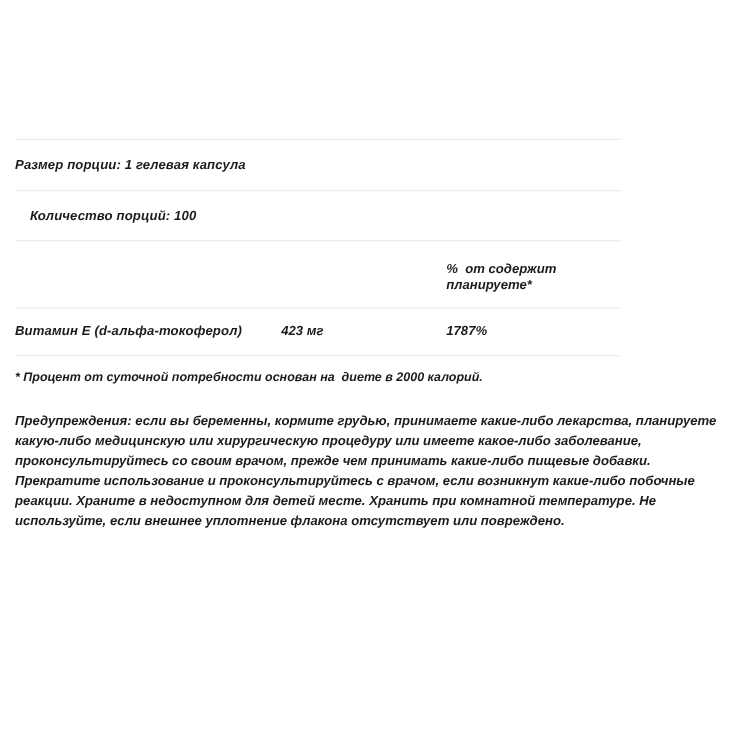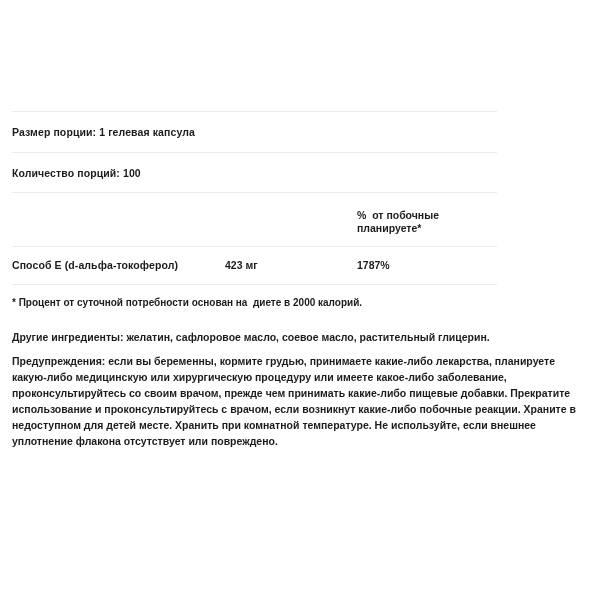--- a/index.html
+++ b/index.html
@@ -14,20 +14,21 @@
     font-family: "Liberation Sans", "DejaVu Sans", sans-serif;
     color: #1c1c1c;
     overflow: hidden;
   }
 
   .sheet {
     position: relative;
     width: 600px;
     height: 464px;
     box-sizing: border-box;
+    font-style: italic;
   }
 
   
   .rule {
     position: absolute;
     left: 12px;
     width: 485px;
     height: 1px;
     background: #ececec;
   }
@@ -57,21 +58,21 @@
     position: absolute;
     left: 357px;
     font-size: 10.5px;
     font-weight: bold;
     color: #1c1c1c;
     white-space: pre;
     line-height: 13px;
   }
 
   .serving-size  { top: 126px; }
-  .servings-per  { top: 167px; }
+  .servings-per  { top: 167px; margin-left: 12px; }
 
   .hdr-amount    { top: 209px; }
   .hdr-dv        { top: 209px; }
 
   .nutrient-name { top: 259px; }
   .nutrient-amt  { top: 259px; }
   .nutrient-dv   { top: 259px; }
 
   .footnote {
     position: absolute;
@@ -109,32 +110,31 @@
 
   <div class="row serving-size">Размер порции: 1 гелевая капсула</div>
 
   <div class="rule" style="top:152px"></div>
 
   <div class="row servings-per">Количество порций: 100</div>
 
   <div class="rule" style="top:192px"></div>
 
 
-  <div class="col-dv hdr-dv"><span>%  от побочные</span><br><span>планируете*</span></div>
+  <div class="col-dv hdr-dv"><span>%  от содержит</span><br><span>планируете*</span></div>
 
   <div class="rule" style="top:246px"></div>
 
-  <div class="row nutrient-name">Способ Е (d-альфа-токоферол)</div>
+  <div class="row nutrient-name">Витамин Е (d-альфа-токоферол)</div>
 
   <div class="col-amount nutrient-amt">423 мг</div>
 
   <div class="col-dv nutrient-dv">1787%</div>
 
   <div class="rule" style="top:284px"></div>
 
   <div class="footnote">* Процент от суточной потребности основан на  диете в 2000 калорий.</div>
 
   <div class="paragraphs">
-    <p class="para">Другие ингредиенты: желатин, сафлоровое масло, соевое масло, растительный глицерин.</p>
     <p class="para">Предупреждения: если вы беременны, кормите грудью, принимаете какие-либо лекарства, планируете какую-либо медицинскую или хирургическую процедуру или имеете какое-либо заболевание, проконсультируйтесь со своим врачом, прежде чем принимать какие-либо пищевые добавки. Прекратите использование и проконсультируйтесь с врачом, если возникнут какие-либо побочные реакции. Храните в недоступном для детей месте. Хранить при комнатной температуре. Не используйте, если внешнее уплотнение флакона отсутствует или повреждено.</p>
   </div>
 
 </div>
 
 </body></html>

